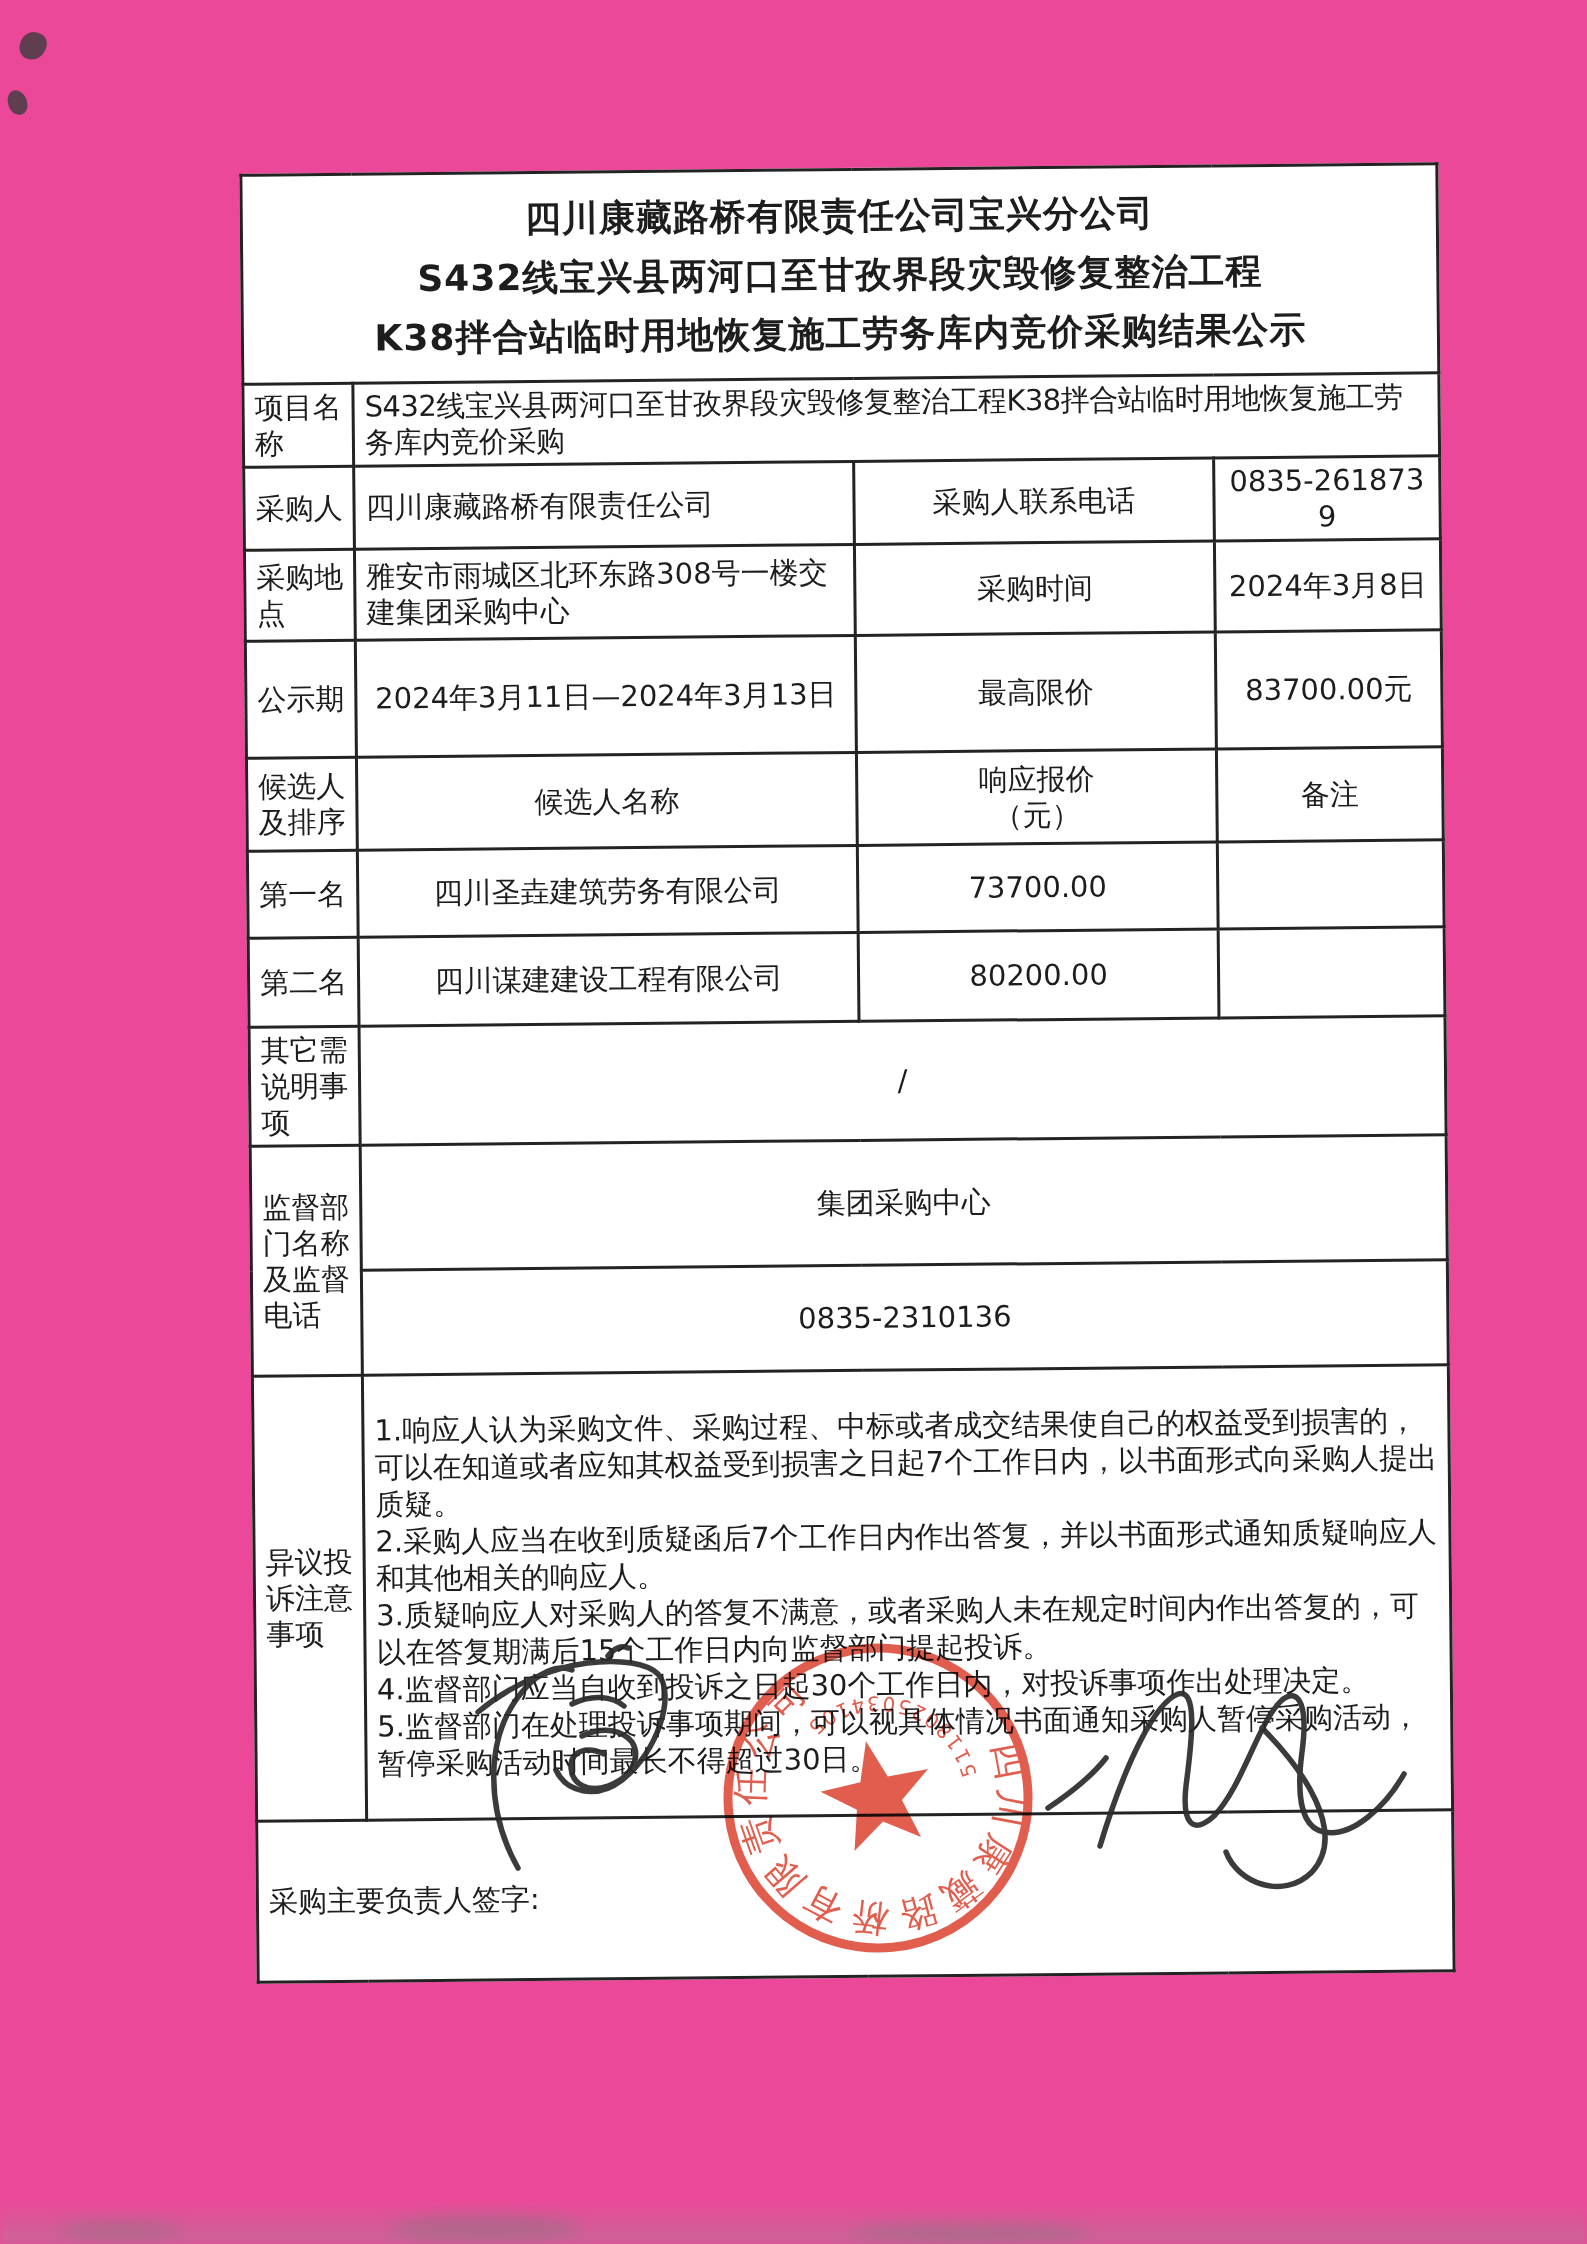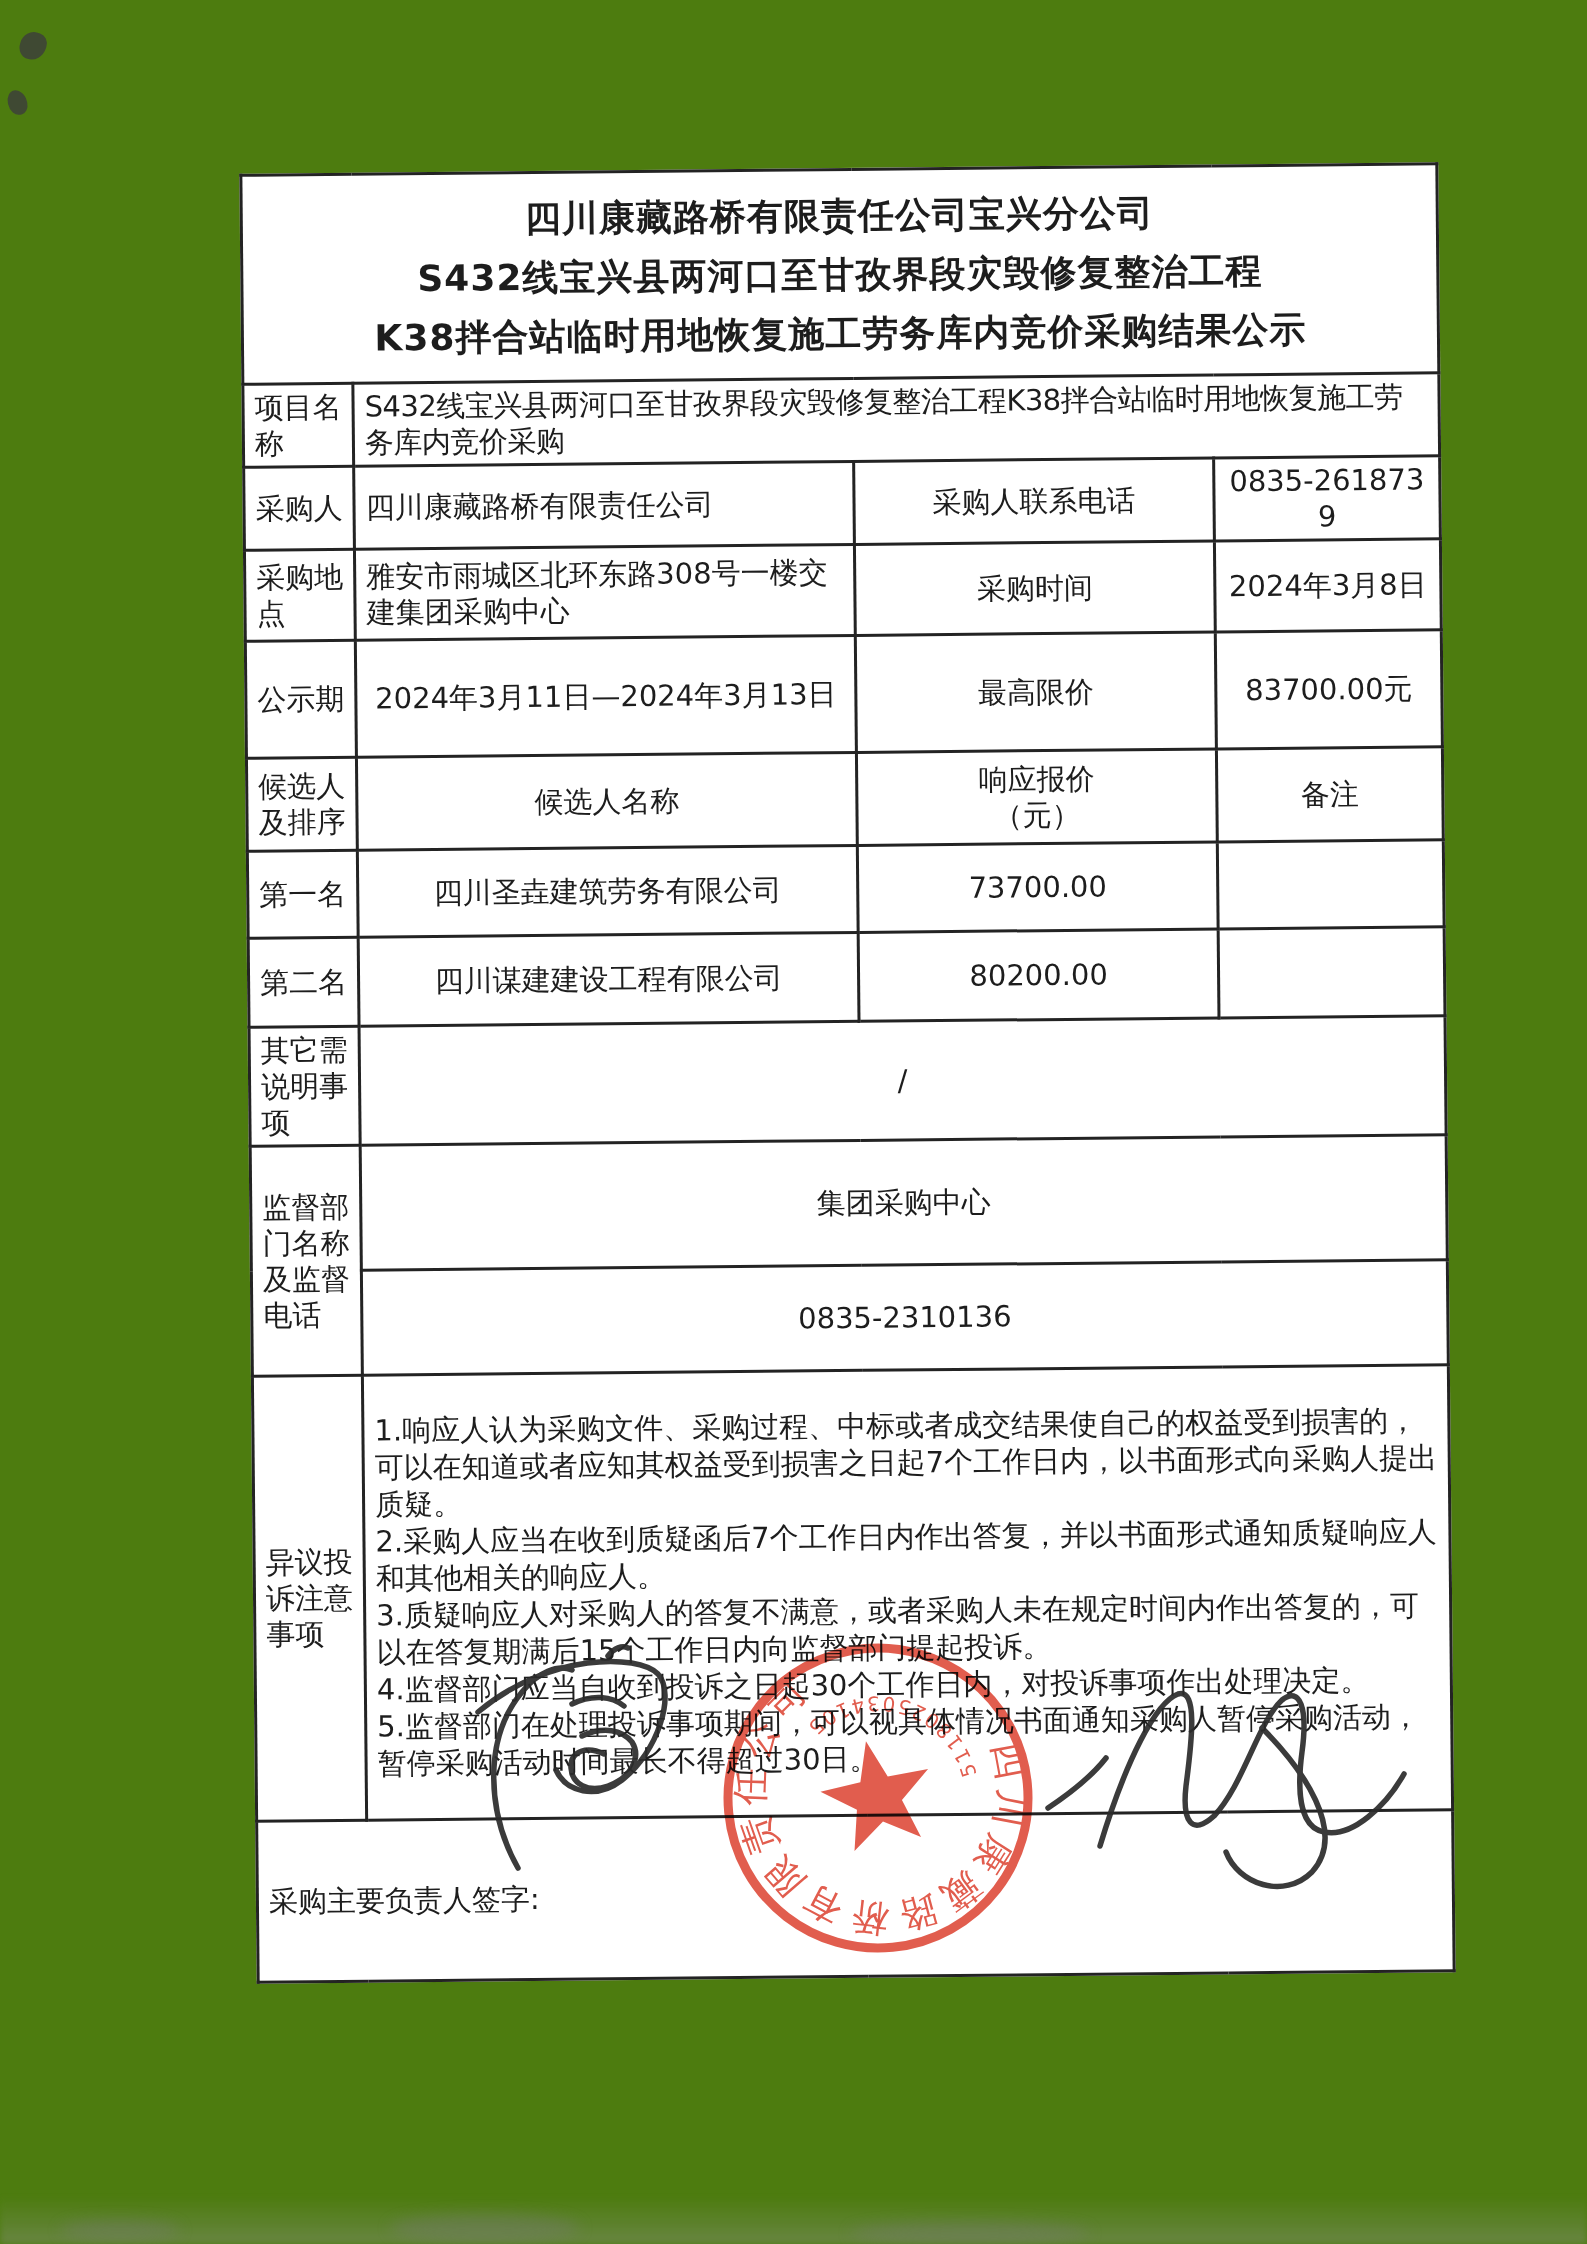--- a/index.html
+++ b/index.html
@@ -1,17 +1,17 @@
 <!DOCTYPE html>
 <html><head>
 <meta charset="utf-8">
 <style>
   html,body{margin:0;padding:0;background:#e8e8e8;}
   .page{
-    position:relative;width:1587px;height:2244px;background:#4d7c0f;
+    position:relative;width:1587px;height:2244px;background:#ec4899;
     font-family:"DejaVu Sans","Liberation Sans",sans-serif;color:#1c1c1c;overflow:hidden;
   }
   
   .doc-table-wrap{position:absolute;left:248px;top:168px;transform:rotate(-0.55deg);}
   table.doc{border-collapse:collapse;table-layout:fixed;width:1196px;background:#fff;}
   table.doc td{
     border:3px solid #232323;vertical-align:middle;
     font-size:29px;line-height:36px;color:#1d1d1d;
     padding:4px 10px;word-break:break-all;
   }

